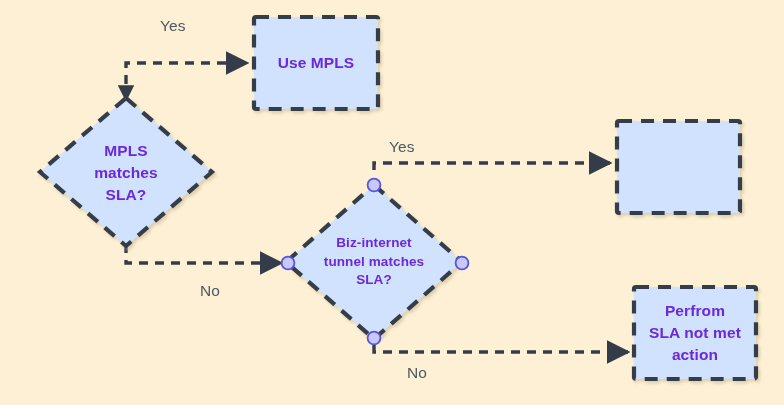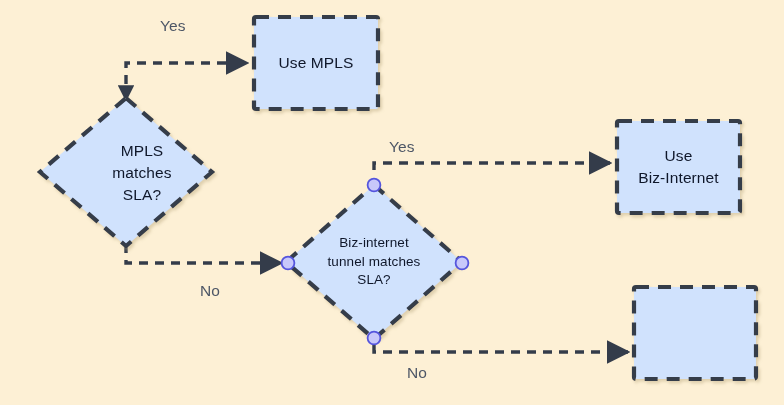--- a/index.html
+++ b/index.html
@@ -27,26 +27,27 @@
     top: 0;
     width: 784px;
     height: 405px;
   }
   .node-label {
     position: absolute;
     display: flex;
     align-items: center;
     justify-content: center;
     text-align: center;
-    color: #0f172a;
+    color: #6d28d9;
     font-size: 15.5px;
     line-height: 1.42;
     white-space: pre-line;
     pointer-events: none;
     letter-spacing: 0.1px;
+    font-weight: bold;
   }
   .node-label.small {
     font-size: 13.5px;
     line-height: 1.38;
   }
   .edge-label {
     position: absolute;
     color: #4d5666;
     font-size: 15.5px;
     line-height: 1;
@@ -100,33 +101,34 @@
     </g>
 
     <g>
       <circle cx="374" cy="185" r="6.4" fill="#c8c8fa" stroke="#5555dd" stroke-width="1.8"></circle>
       <circle cx="288" cy="263" r="6.4" fill="#c8c8fa" stroke="#5555dd" stroke-width="1.8"></circle>
       <circle cx="462" cy="263" r="6.4" fill="#c8c8fa" stroke="#5555dd" stroke-width="1.8"></circle>
       <circle cx="374" cy="338" r="6.4" fill="#c8c8fa" stroke="#5555dd" stroke-width="1.8"></circle>
     </g>
   </svg>
 
-  <div class="node-label" style="left:82px; top:137px; width:120px; height:72px;">MPLS
+  <div class="node-label" style="left:66px; top:137px; width:120px; height:72px;">MPLS
 matches
 SLA?</div>
 
   <div class="node-label" style="left:254px; top:17px; width:124px; height:92px;">Use MPLS</div>
 
   <div class="node-label small" style="left:302px; top:229px; width:144px; height:66px;">Biz-internet
 tunnel matches
 SLA?</div>
 
-  <div class="node-label" style="left:617px; top:121px; width:123px; height:92px;">Use
-Biz-Internet</div>
 
+  <div class="node-label" style="left:634px; top:287px; width:122px; height:92px;">Perfrom
+SLA not met
+action</div>
 
   <div class="edge-label" style="left:160px; top:18px;">Yes</div>
 
   <div class="edge-label" style="left:200px; top:283px;">No</div>
 
   <div class="edge-label" style="left:389px; top:139px;">Yes</div>
 
   <div class="edge-label" style="left:407px; top:365px;">No</div>
 
 </div>

